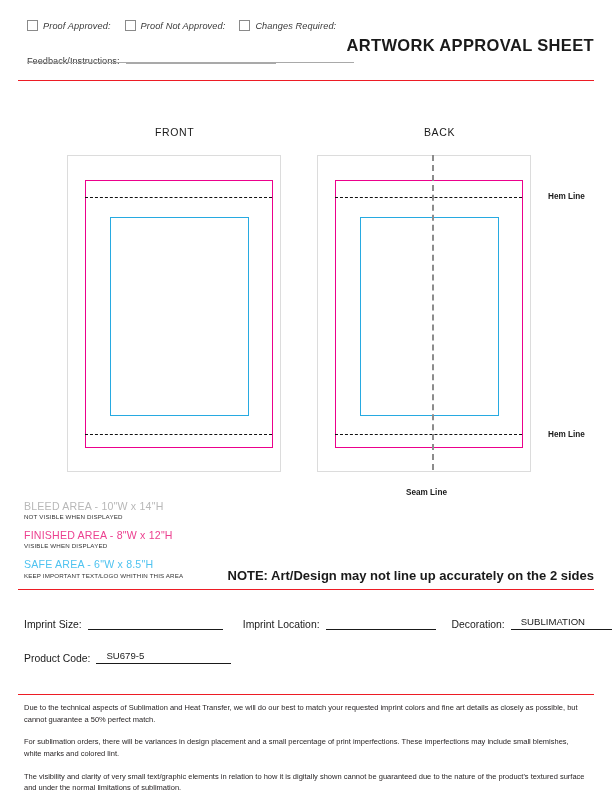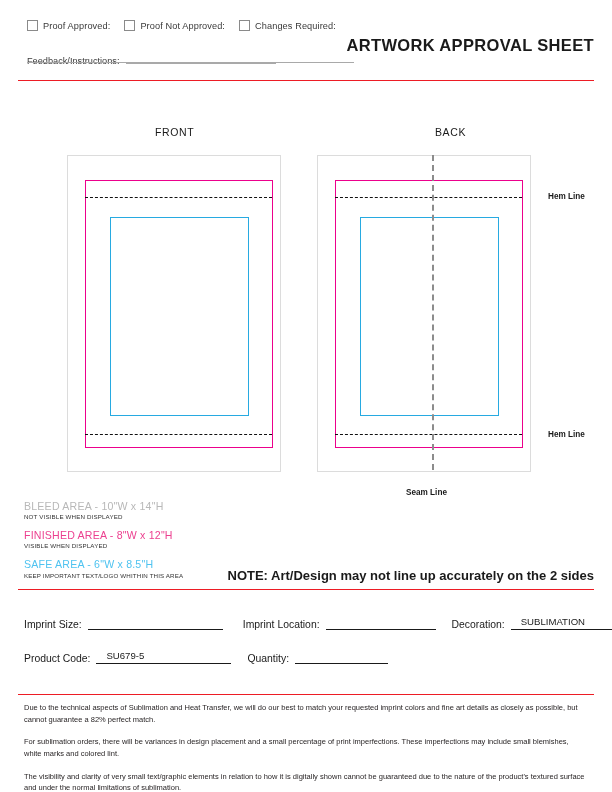--- a/index.html
+++ b/index.html
@@ -21,20 +21,21 @@
     position: absolute;
     left: 0; top: 0;
     width: 612px; height: 84px;
   }
   .cbrow {
     position: absolute;
     left: 27px; top: 20px;
     display: flex;
     align-items: center;
     gap: 0px;
+    font-style: italic;
   }
   .cbitem {
     display: flex;
     align-items: center;
     margin-right: 14px;
   }
   .cbox {
     width: 9px; height: 9px;
     border: 1.1px solid #8a8a8a;
     background: #fff;
@@ -99,21 +100,21 @@
     width: 612px; height: 420px;
   }
   .panel-title {
     position: absolute;
     font-size: 10.5px;
     color: #1a1a1a;
     letter-spacing: .6px;
     white-space: nowrap;
   }
   #title-front { left: 155px; top: 42px; }
-  #title-back  { left: 435px; top: 42px; }
+  #title-back  { left: 424px; top: 42px; }
 
   .bleed-box {
     position: absolute;
     border: 1px solid #dcdcdc;
     background: #fff;
   }
   #bleed-front { left: 67px; top: 71px; width: 212px; height: 315px; }
   #bleed-back  { left: 317px; top: 71px; width: 212px; height: 315px; }
 
   .finished-box {
@@ -349,28 +350,22 @@
     </div>
   </div>
 
   <div class="field-row" id="field-row-2">
     <div class="field">
       <span class="field-label">Product Code:</span>
       <div class="field-line w-product-code">
         <span class="field-value">SU679-5</span>
       </div>
     </div>
-    <div class="field gap-b">
-      <span class="field-label">Quantity:</span>
-      <div class="field-line w-quantity">
-        <span class="field-value"></span>
-      </div>
-    </div>
   </div>
 </div>
 
 <div class="redrule" id="rule-bottom"></div>
 
 <div id="disclaimer">
-  <p>Due to the technical aspects of Sublimation and Heat Transfer, we will do our best to match your requested imprint colors and fine art details as closely as possible, but cannot guarantee a 82% perfect match.</p>
+  <p>Due to the technical aspects of Sublimation and Heat Transfer, we will do our best to match your requested imprint colors and fine art details as closely as possible, but cannot guarantee a 50% perfect match.</p>
   <p>For sublimation orders, there will be variances in design placement and a small percentage of print imperfections. These imperfections may include small blemishes, white marks and colored lint.</p>
   <p>The visibility and clarity of very small text/graphic elements in relation to how it is digitally shown cannot be guaranteed due to the nature of the product's textured surface and under the normal limitations of sublimation.</p>
 </div>
 
 </body></html>

